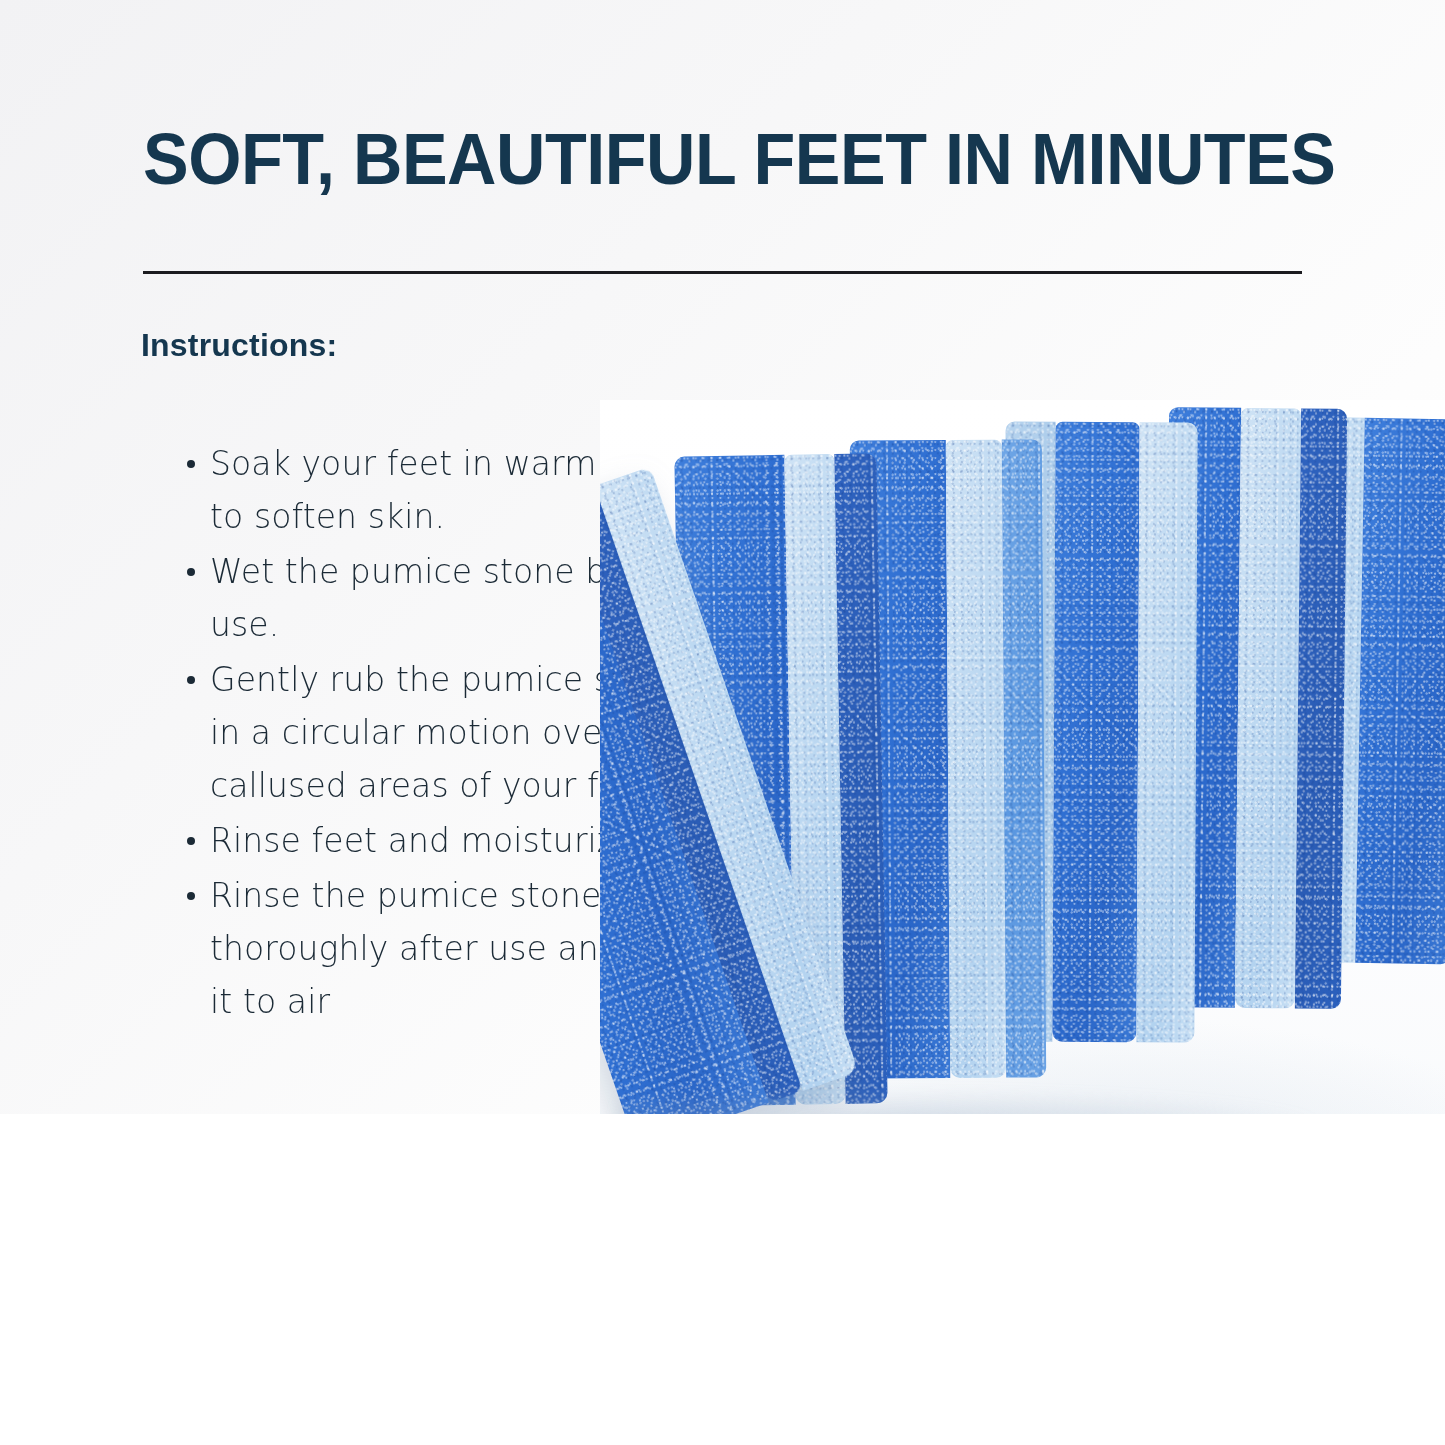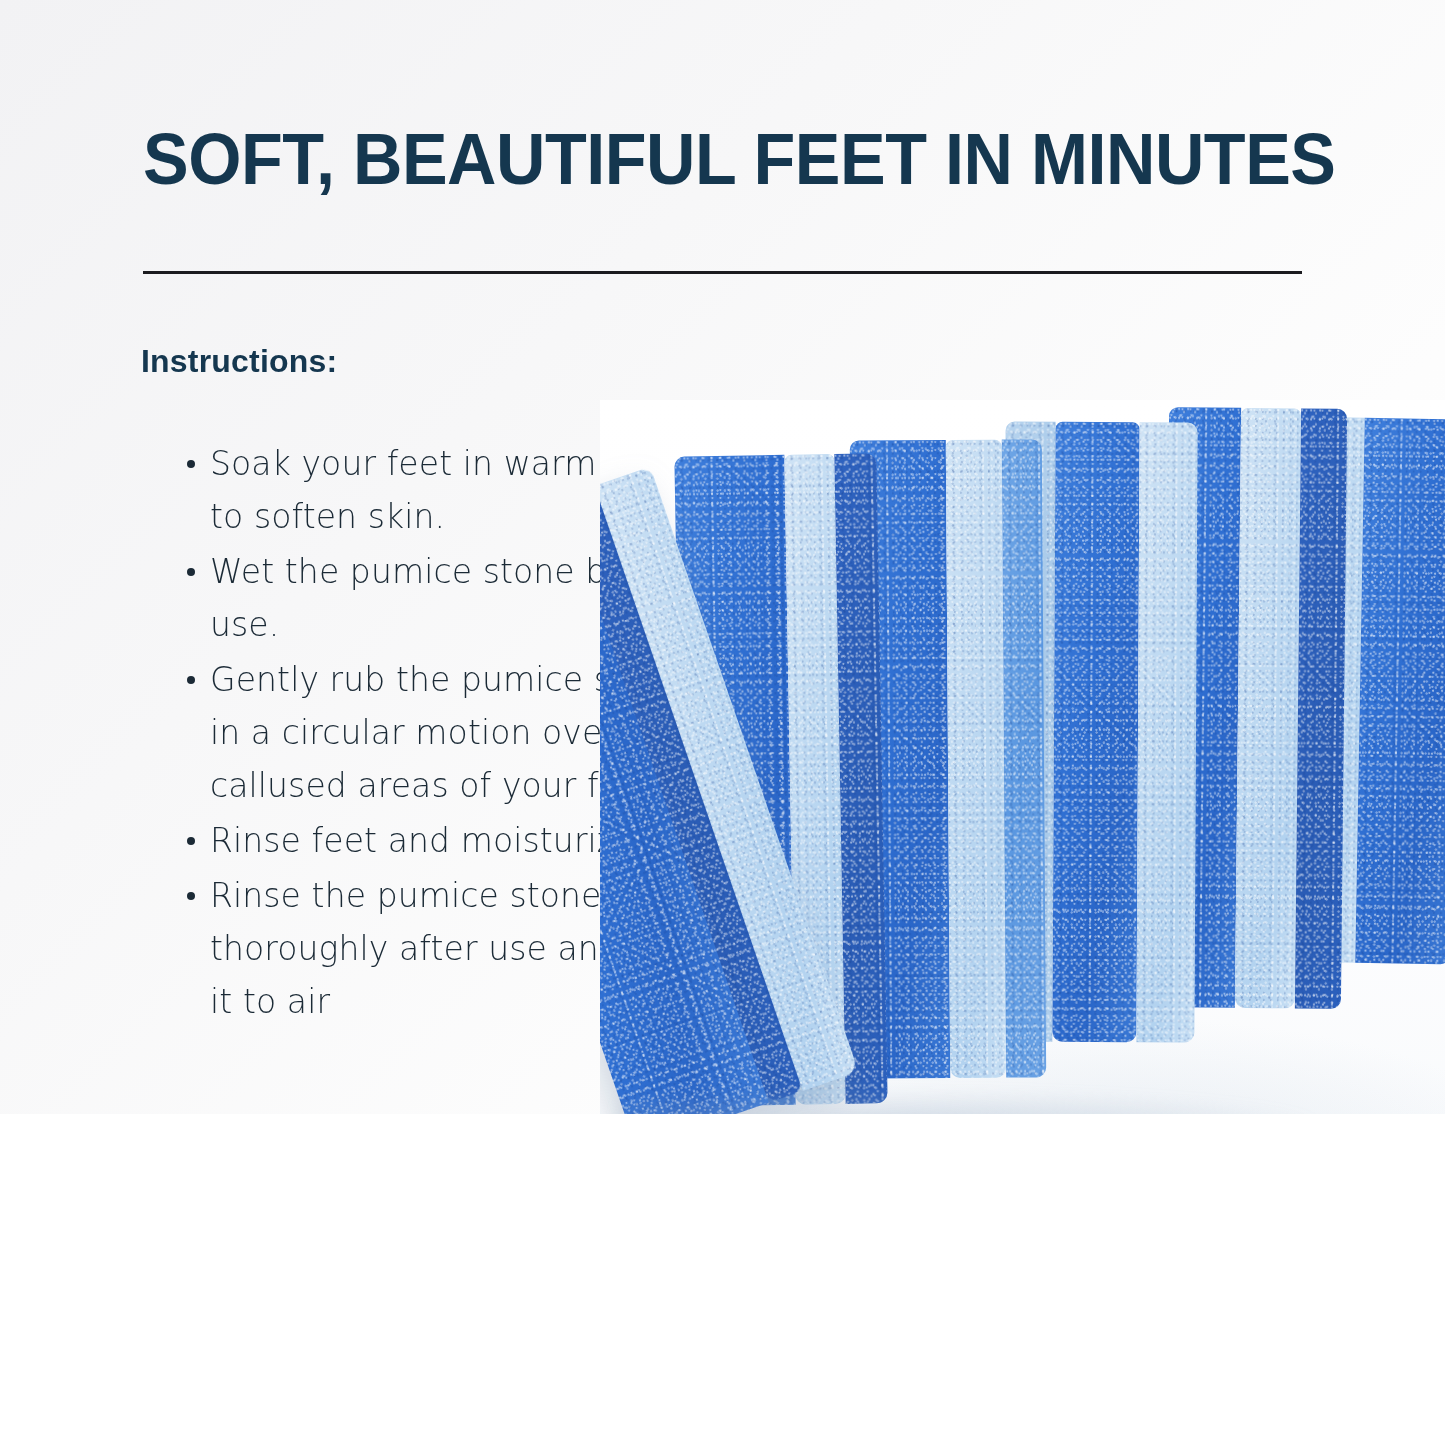--- a/index.html
+++ b/index.html
@@ -39,21 +39,21 @@
   #divider{
     position:absolute;
     left:143px; top:271px;
     width:1159px; height:3px;
     background:#1b1b1f;
   }
 
   
   #instructions-heading{
     position:absolute;
-    left:141px; top:341px;
+    left:141px; top:325px;
     color:#15374f;
     font-weight:700;
     font-size:32px;
     line-height:40px;
     letter-spacing:0.2px;
   }
 
   #bullet-list{
     position:absolute;
     left:186px; top:437px;

